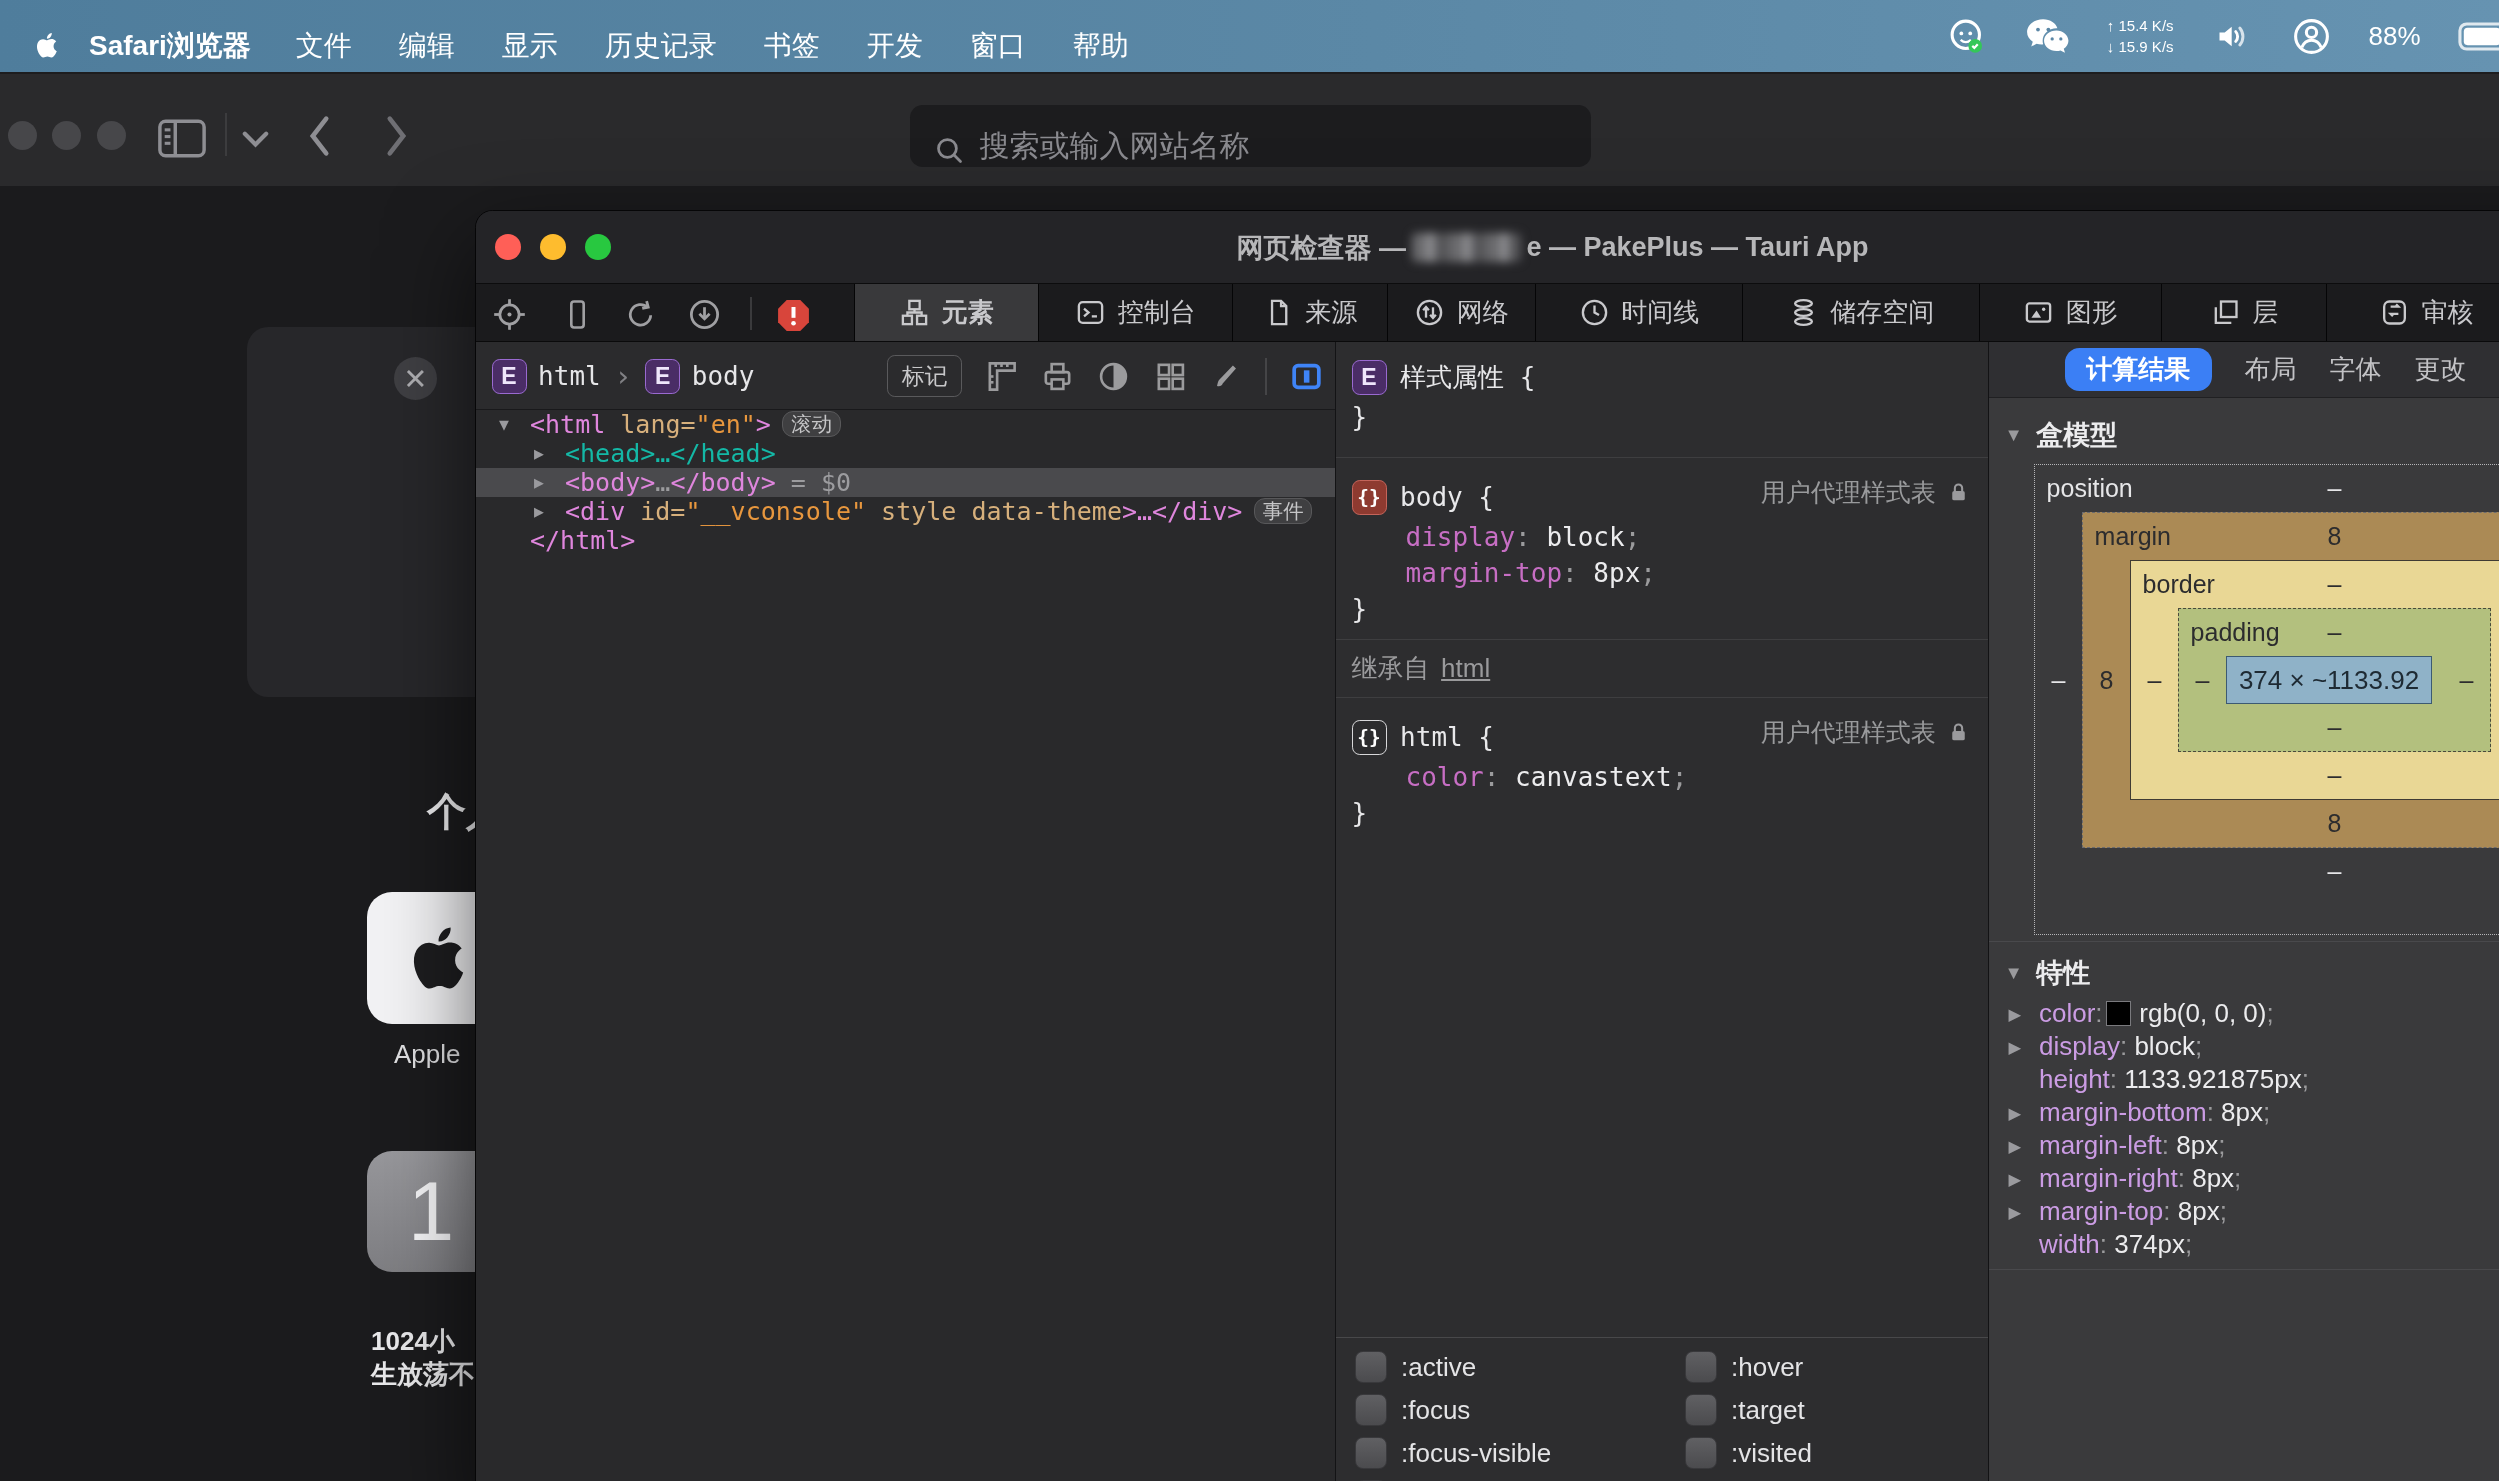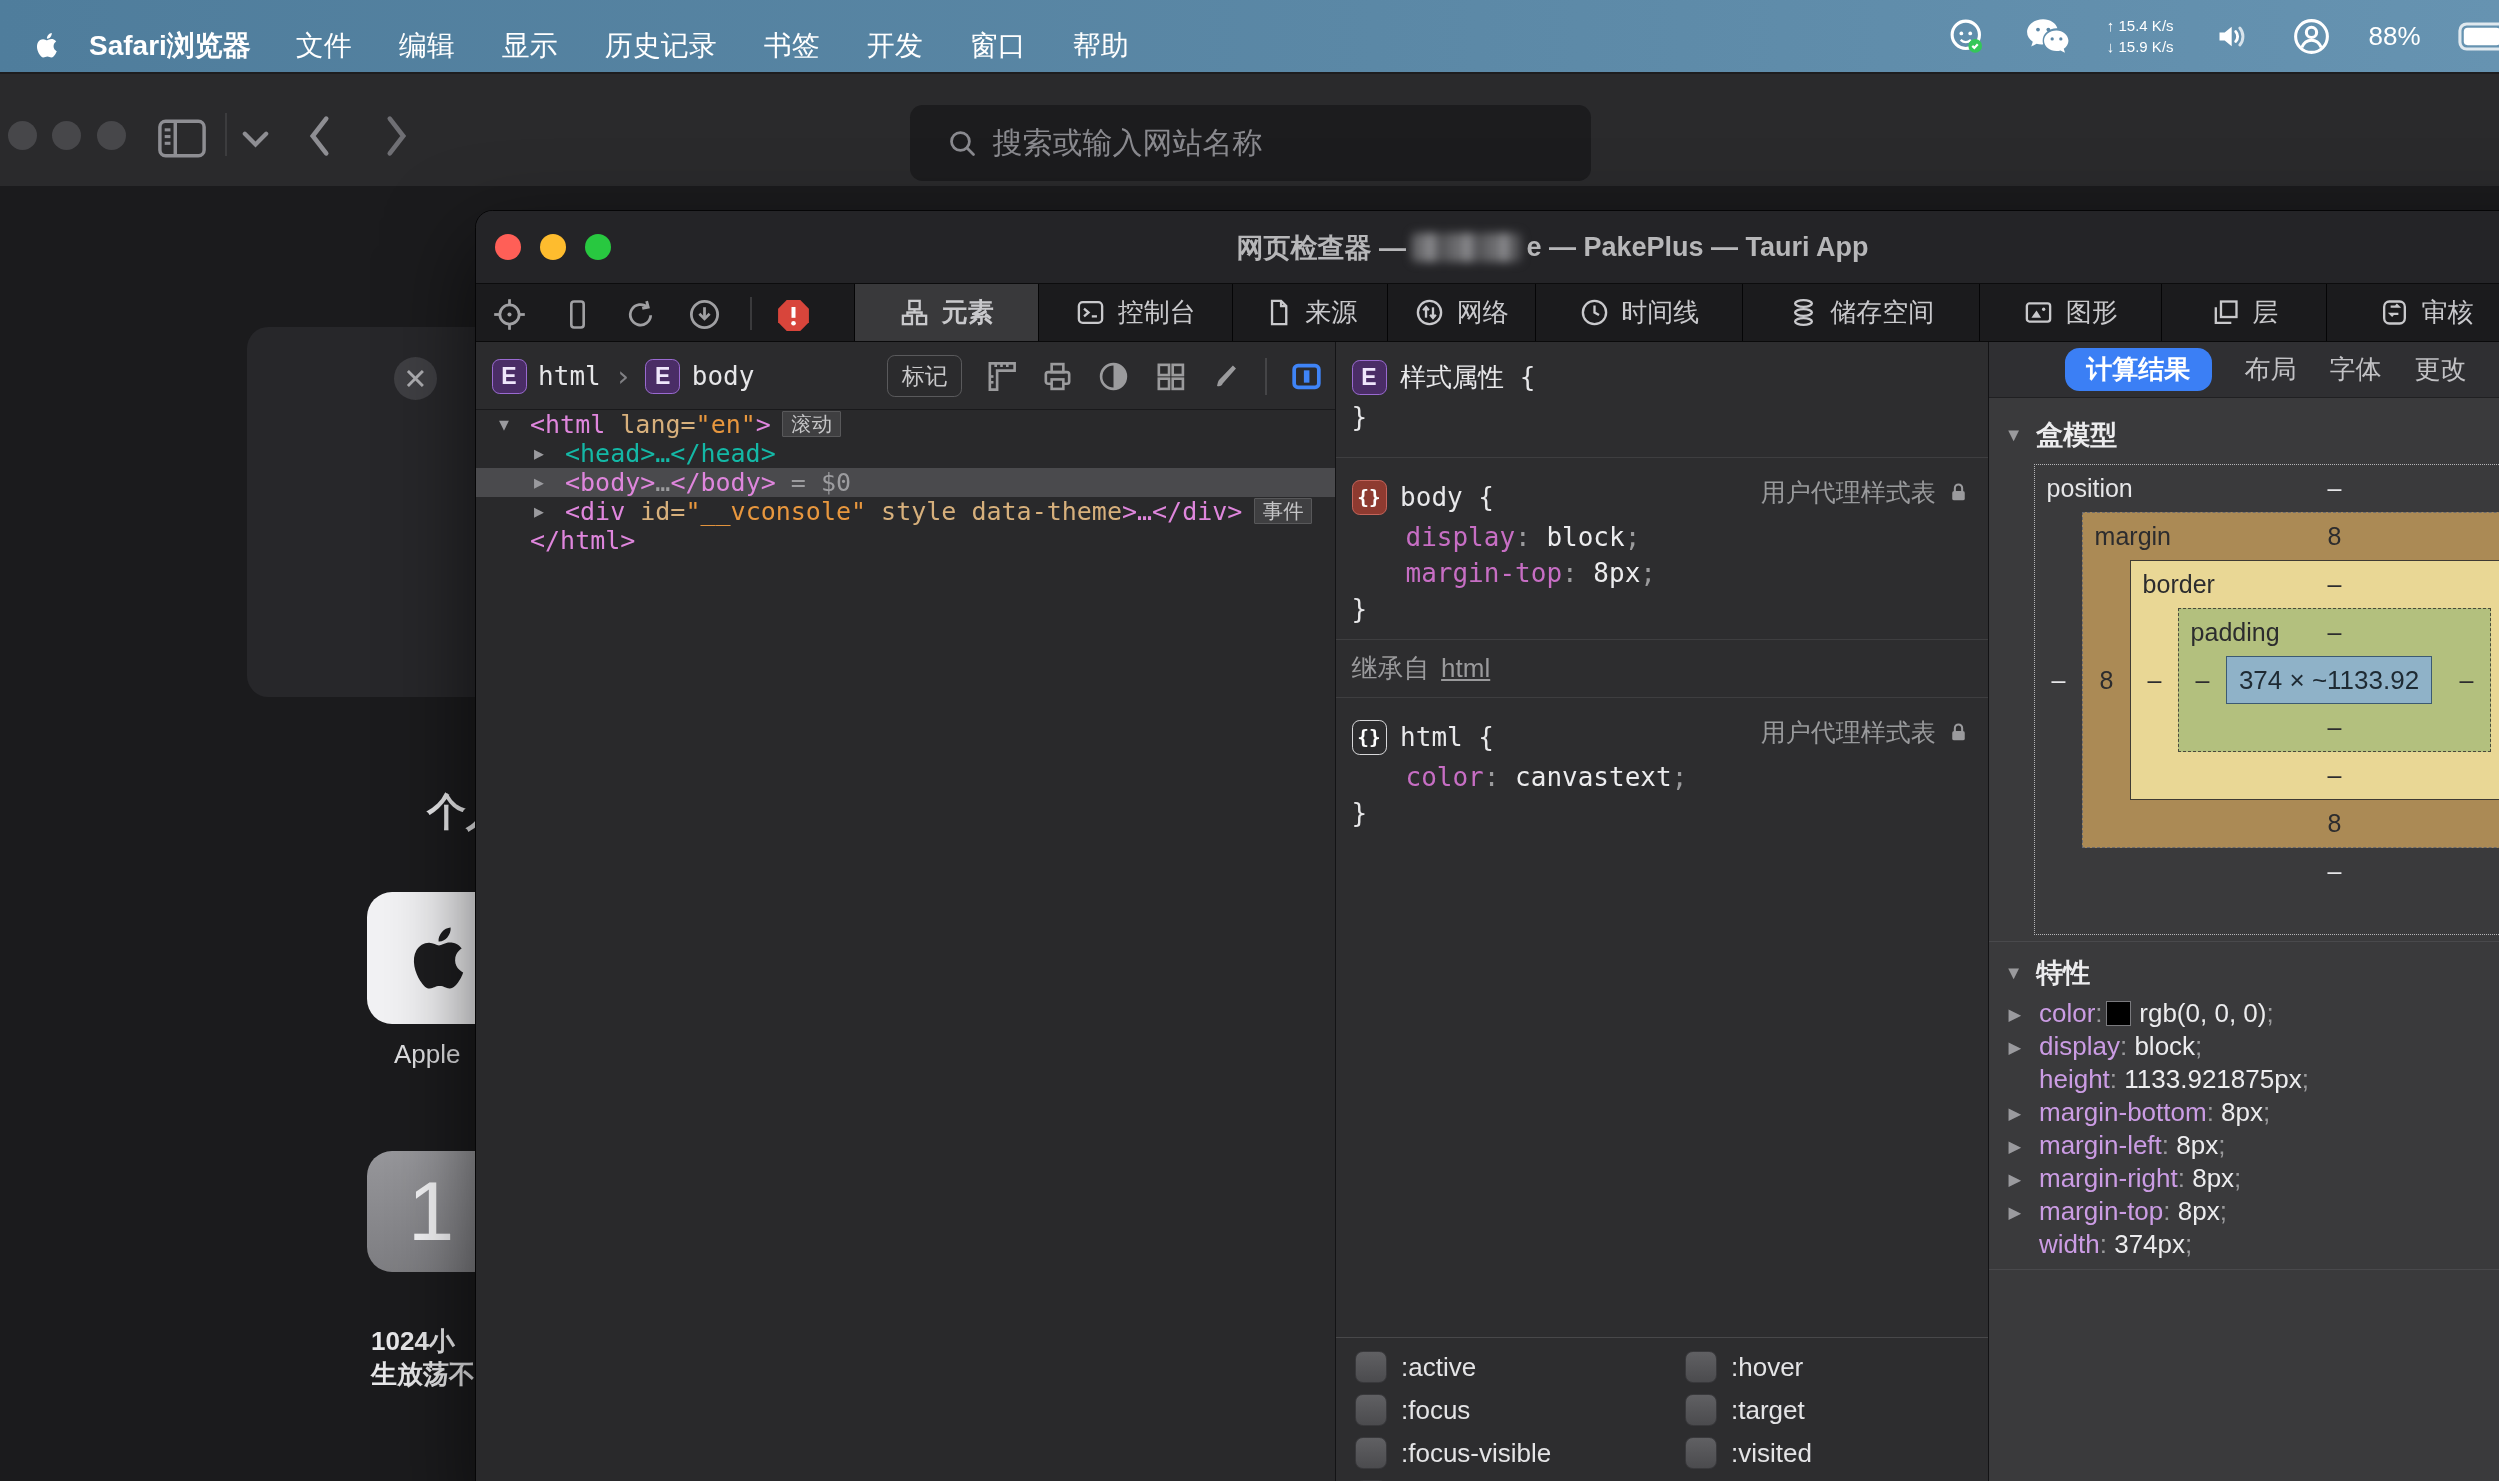--- a/index.html
+++ b/index.html
@@ -18,22 +18,22 @@
   .mb-speed { font-size:15px; line-height:21.3px; text-align:left; font-weight:500; }
   .mb-batt-pct { font-size:26px; font-weight:500; }
   .mb-battery { margin-right:-13.6px; }
 
   
   .sf-toolbar { position:absolute; left:0; top:72px; width:2500px; height:114px;
     background:#2a2a2c; border-top:2.9px solid #1d1d1f; }
   .tl-dot { position:absolute; top:47px; width:29px; height:29px; border-radius:50%; background:#47474a; }
   .sf-icon { position:absolute; top:43px; }
   .sf-divider { position:absolute; top:39px; width:1.9px; height:43px; background:#3c3c3e; }
-  .sf-search { position:absolute; left:910px; top:31px; width:681px; height:76px; background:#1c1c1e;
-    border-radius:12.6px; display:flex; align-items:center; padding-left:36px; }
+  .sf-search { position:absolute; left:910px; top:31px; width:681px; height:62px; background:#1c1c1e;
+    border-radius:12.6px; display:flex; align-items:flex-end; padding-left:23px; }
   .sf-search-text { color:#8a8a8f; font-size:30px; margin-left:13.6px; }
 
   
   .page-strip { position:absolute; left:0; top:186px; width:475px; height:1295px; overflow:hidden; background:#1b1b1d; }
   .pg-panel { position:absolute; left:247px; top:141px; width:291px; height:370px; background:#27272a; border-radius:21.3px; }
   .pg-close { position:absolute; left:394px; top:171px; width:43px; height:43px; border-radius:50%;
     background:#3f3f43; color:#aeaeb2; font-size:29px; display:flex; align-items:center; justify-content:center; }
   .pg-heading { position:absolute; left:427px; top:599px; font-size:39px; font-weight:bold; color:#eaeaec; white-space:nowrap; }
   .pg-card-apple { position:absolute; left:367px; top:706px; width:145px; height:132px; background:#f2f2f4;
     border-radius:25px; display:flex; align-items:center; justify-content:center; }
@@ -88,21 +88,21 @@
   
   .dom-tree { position:relative; font-family:"DejaVu Sans Mono", monospace; font-size:25px; color:#bdbdc0; }
   .dom-row { position:relative; height:29px; line-height:29px; white-space:nowrap; }
   .dom-row.selected { background:#4a4a4d; }
   .ind1 { padding-left:54px; } .ind2 { padding-left:89px; }
   .tri { position:absolute; font-size:16.5px; color:#9a9a9e; top:0; }
   .tri.t1 { left:23px; } .tri.t2 { left:58px; }
   .tag { color:#df86dd; } .attr { color:#d7b07c; } .attrval { color:#e8973e; }
   .dim { color:#9c9c9f; } .graytag { color:#14b8a6; }
   .dom-badge { display:inline-block; margin-left:11.6px; background:#3f3f41; border:1px solid #58585a;
-    border-radius:1px; color:#c6c6c8; font-size:20.4px; line-height:24px; padding:0 7.8px; vertical-align:1.9px;
+    border-radius:11px; color:#c6c6c8; font-size:20.4px; line-height:24px; padding:0 7.8px; vertical-align:1.9px;
     font-family:"Liberation Sans", sans-serif; }
 
   
   .sec { border-bottom:1.9px solid #3e3e40; padding:13.6px 0 9.7px 15.5px; position:relative; }
   .sel-line { display:flex; align-items:center; gap:13.6px; height:43px; color:#e8e8ea;
     font-size:26px; font-family:"DejaVu Sans Mono", monospace; }
   .rbadge { width:35px; height:35px; border-radius:7.8px; font-size:19.4px; font-weight:bold;
     display:flex; align-items:center; justify-content:center; font-family:"DejaVu Sans Mono", monospace; flex:0 0 35px; }
   .rbadge.red { background:#8e3a30; border:1.9px solid #c4645a; color:#fff; }
   .rbadge.white { background:#2c2c2e; border:1.9px solid #d8d8da; color:#fff; }

